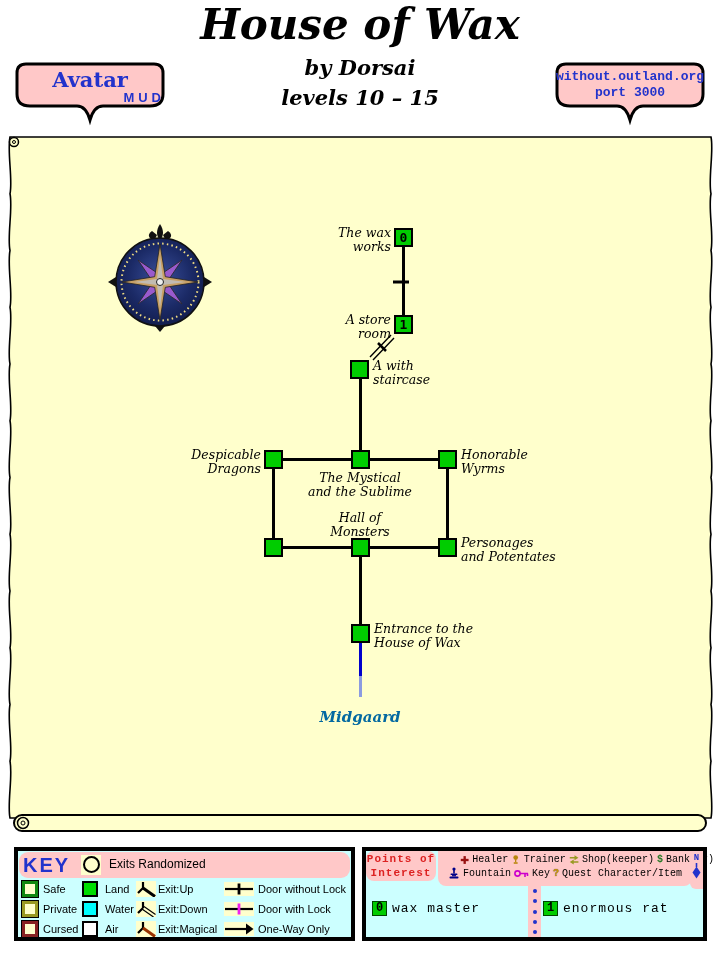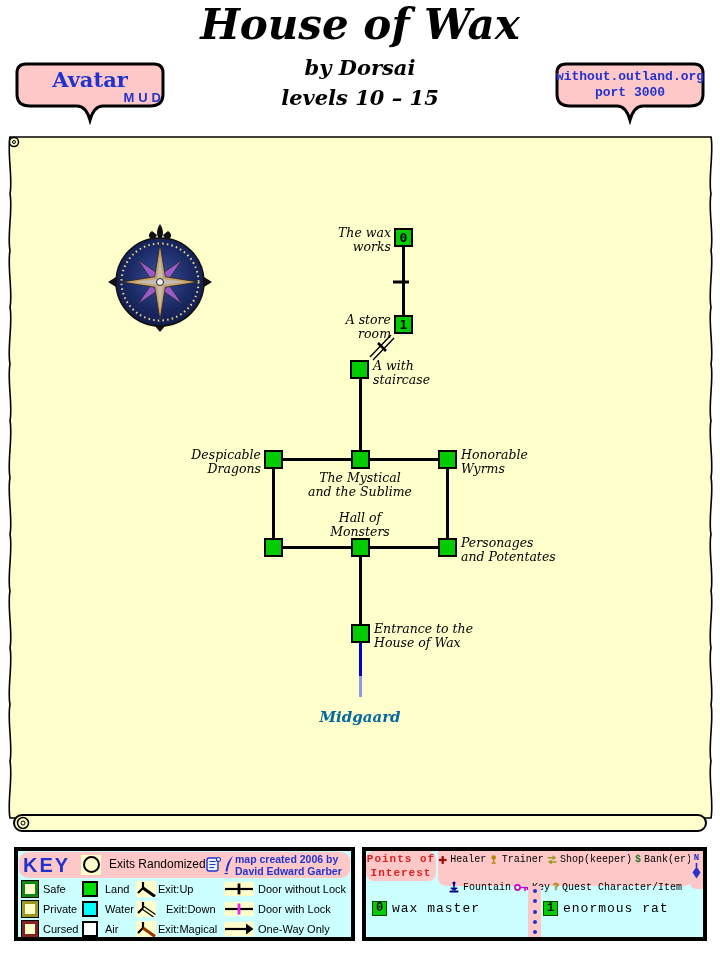--- a/index.html
+++ b/index.html
@@ -180,33 +180,20 @@
 House of Wax</div>
   <div class="abs midgaard c-al" style="left:290px;top:708px;width:140px;text-align:center;">Midgaard</div>
 
   <div class="abs panel" style="left:14px;top:847px;width:341px;height:94px;">
     <div class="pinkband" style="left:1px;top:1px;width:331px;height:26px;">
       <div class="keytitle">KEY</div>
       <div class="circle-icon">
           <div></div>
         </div>
       <div class="randlabel">Exits Randomized</div>
-      <div class="credit">
-        <svg width="17" height="20" viewBox="0 0 17 20">
-          <rect x="2" y="3" width="11" height="13" rx="2" fill="#E8F4FF" stroke="#2233CC" stroke-width="1.4"></rect>
-          <path d="M4.5,6.5 H10.5 M4.5,9.5 H10.5 M4.5,12.5 H9" stroke="#2233CC" stroke-width="1"></path>
-          <circle cx="13.5" cy="4.5" r="2" fill="#E8F4FF" stroke="#2233CC" stroke-width="1.2"></circle>
-        </svg>
-        <svg width="11" height="20" viewBox="0 0 11 20">
-          <path d="M10,1 C5,5 3.5,10 2.5,16.5 L4.5,16.5 C5.5,10 7.5,6 10,1 Z" fill="#2233CC"></path>
-          <path d="M1.5,18.5 H5" stroke="#2233CC" stroke-width="1.2"></path>
-        </svg>
-        <div class="credit-text">map created 2006 by
-David Edward Garber</div>
-      </div>
     </div>
 
     <div class="swatch sw-safe" style="left:4px;top:30px;"></div>
     <div class="keytext" style="left:25px;top:30px;">Safe</div>
     <div class="swatch sw-land" style="left:64px;top:30px;"></div>
     <div class="keytext" style="left:87px;top:30px;">Land</div>
     <div class="iconcell" style="left:118px;top:30px;width:20px;height:16px;">
       <svg width="20" height="16" viewBox="0 0 20 16">
           <path d="M7,1 V7 M7,7 L2,12" stroke="#000" stroke-width="2.2" fill="none"></path>
         <path d="M7,7 L19,15.5" stroke="#000" stroke-width="3"></path>
@@ -221,21 +208,21 @@
 
     <div class="swatch sw-private" style="left:4px;top:50px;"></div>
     <div class="keytext" style="left:25px;top:50px;">Private</div>
     <div class="swatch sw-water" style="left:64px;top:50px;"></div>
     <div class="keytext" style="left:87px;top:50px;">Water</div>
     <div class="iconcell" style="left:118px;top:50px;width:20px;height:16px;">
       <svg width="20" height="16" viewBox="0 0 20 16">
           <path d="M7,1 V7 M7,7 L2,12" stroke="#000" stroke-width="2.2" fill="none"></path>
         <path d="M8,5.5 L19.5,13.5 M6,8 L17.5,16" stroke="#000" stroke-width="1.2" fill="none"></path>
         </svg></div>
-    <div class="keytext" style="left:140px;top:50px;margin-left:8px;">Exit:Down</div>
+    <div class="keytext" style="left:140px;top:50px;">Exit:Down</div>
     <div class="iconcell" style="left:206px;top:51px;width:30px;height:14px;">
       <svg width="30" height="14" viewBox="0 0 30 14">
           <path d="M1,7 H29" stroke="#000" stroke-width="2.2"></path>
         <path d="M15,1.5 V12.5" stroke="#EE22EE" stroke-width="2.8"></path>
         </svg></div>
     <div class="keytext" style="left:240px;top:50px;">Door with Lock</div>
 
     <div class="swatch sw-cursed" style="left:4px;top:70px;"></div>
     <div class="keytext" style="left:25px;top:70px;">Cursed</div>
     <div class="swatch sw-air" style="left:64px;top:70px;"></div>
@@ -252,41 +239,41 @@
         <polygon points="22,1.5 29.5,7 22,12.5" fill="#000"></polygon>
         </svg></div>
     <div class="keytext" style="left:240px;top:70px;">One-Way Only</div>
   </div>
 
   <div class="abs panel" style="left:362px;top:847px;width:345px;height:94px;">
     <div class="poititle">Points of
 Interest</div>
 
     <div class="legendband">
-      <div class="legrow" style="top:2px;">
+      <div class="legrow" style="top:2px;padding-left:22px;">
         <svg width="11" height="12" viewBox="0 0 12 12">
           <rect x="4.5" y="1" width="3" height="10" fill="#991111"></rect>
             <rect x="1" y="4.5" width="10" height="3" fill="#991111"></rect>
           </svg>
         <span>Healer</span>
         <svg width="11" height="13" viewBox="0 0 12 13">
           <circle cx="6" cy="4" r="3" fill="#B8860B"></circle>
             <rect x="5.2" y="6.5" width="1.6" height="3.5" fill="#B8860B"></rect>
           <rect x="3.5" y="10" width="5" height="2" fill="#B8860B"></rect>
           </svg>
         <span>Trainer</span>
         <svg width="12" height="13" viewBox="0 0 13 13">
           <polygon points="1,3.2 7,3.2 7,1 12,4.2 7,7.4 7,5.2 1,5.2" fill="#999922"></polygon>
           <polygon points="12,8.8 6,8.8 6,6.6 1,9.8 6,13 6,10.8 12,10.8" fill="#999922"></polygon>
           </svg>
         <span>Shop(keeper)</span>
         <span style="color:#227722;font-weight:bold;">$</span>
         <span>Bank(er)</span>
       </div>
-      <div class="legrow" style="top:30px;justify-content:center;">
+      <div class="legrow" style="top:16px;justify-content:center;">
         <svg width="12" height="12" viewBox="0 0 12 12">
           <circle cx="6" cy="2" r="1.6" fill="#000088"></circle>
             <rect x="5.2" y="3" width="1.6" height="3.5" fill="#000088"></rect>
           <rect x="2.5" y="6.5" width="7" height="1.6" rx="0.8" fill="#000088"></rect>
           <rect x="4" y="8.1" width="4" height="1.2" fill="#000088"></rect>
           <rect x="1.5" y="9.6" width="9" height="1.8" rx="0.9" fill="#000088"></rect>
           </svg>
         <span>Fountain</span>
         <svg width="15" height="9" viewBox="0 0 15 9">
           <circle cx="3.5" cy="4.5" r="2.6" fill="none" stroke="#CC00CC" stroke-width="1.6"></circle>

